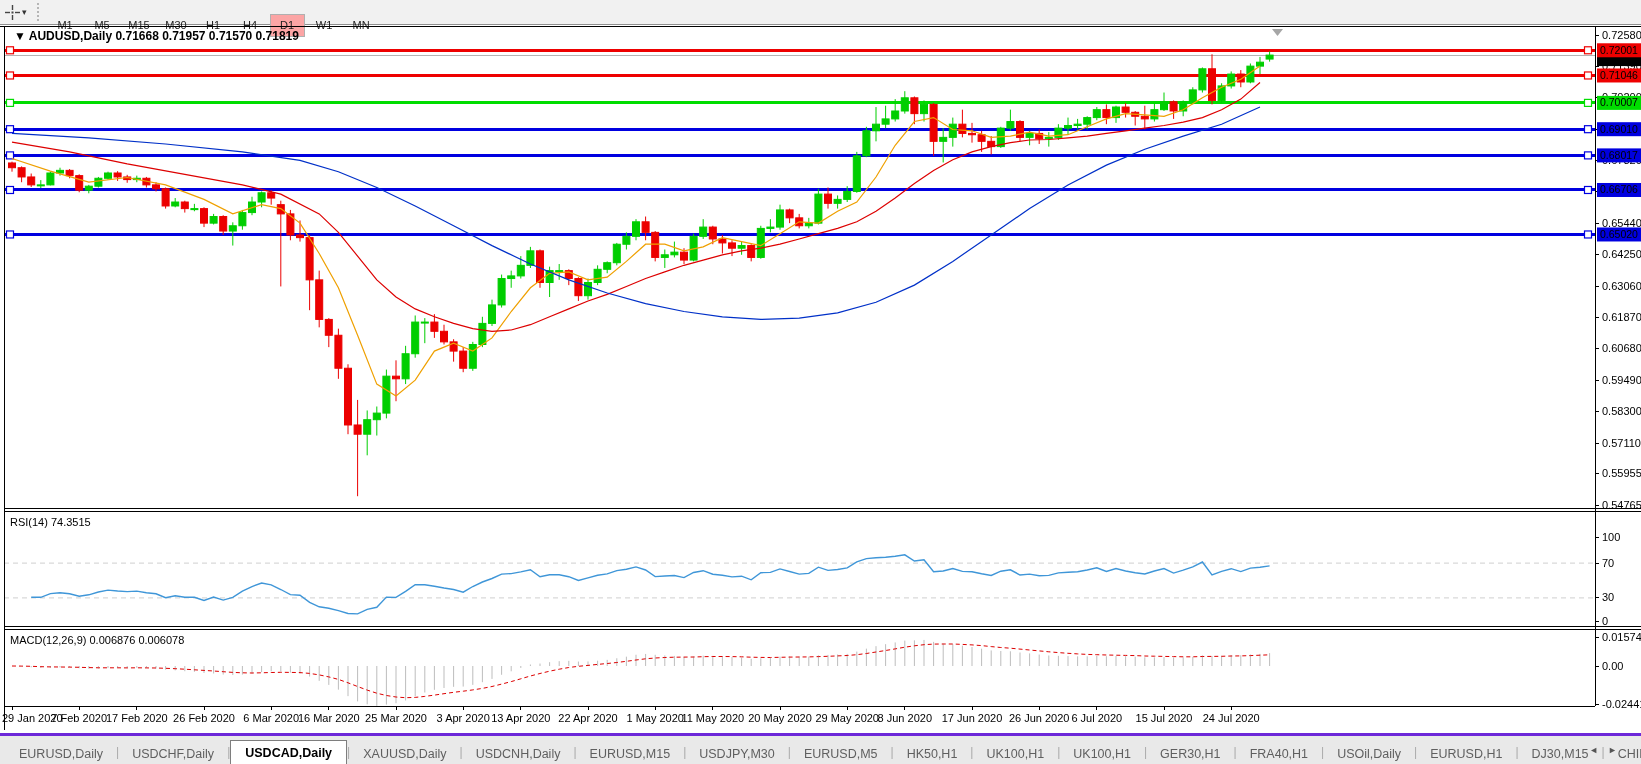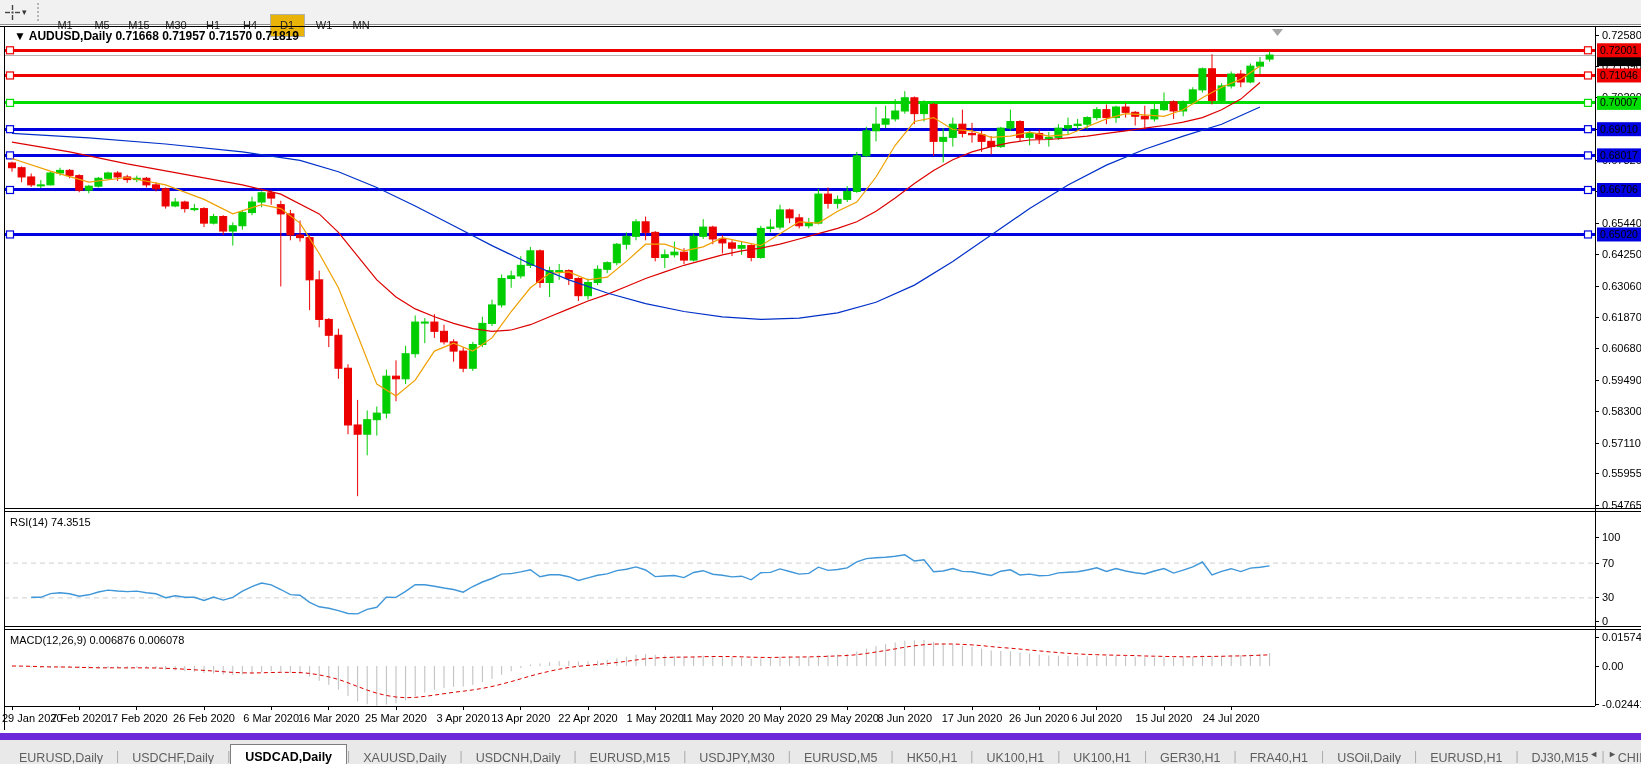--- a/index.html
+++ b/index.html
@@ -7,29 +7,29 @@
   #stage{position:relative;width:1641px;height:764px;background:#fff;}
 
   
   .toolbar{position:absolute;left:0;top:0;width:1641px;height:25px;background:#f1f1f1;
            border-bottom:1px solid #8f8f8f;display:flex;align-items:center;box-sizing:border-box;}
   .tool-icon{width:20px;height:20px;margin-left:2px;display:flex;align-items:center;justify-content:center;}
   .tool-caret{font-size:9px;color:#333;margin:0 4px 0 0;}
   .grip{height:18px;border-left:2px dotted #b5b5b5;margin:0 8px 0 6px;}
   .tfbtn{min-width:29px;height:21px;line-height:21px;text-align:center;font-size:11px;color:#222;
          padding:0 2px;margin:0 1px;border:1px solid transparent;cursor:default;}
-  .tfbtn.active{background:#eab308;border:1px solid #b0b0b0;}
+  .tfbtn.active{background:#fca5a5;border:1px solid #b0b0b0;}
 
   
   #chart-svg{position:absolute;left:0;top:25px;}
   svg text{font-family:"Liberation Sans",sans-serif;fill:#000;}
 
   
   .tabbar{position:absolute;left:0;top:733px;width:1641px;height:31px;background:#e9e9e9;
-          border-top:7px solid #6d28d9;box-sizing:border-box;white-space:nowrap;padding-left:32px;}
+          border-top:3px solid #6d28d9;box-sizing:border-box;white-space:nowrap;padding-left:32px;}
   .tabs-strip{position:absolute;left:6px;top:0;height:31px;display:flex;align-items:flex-end;}
   .tab{display:inline-block;padding:5px 13px 6px 13px;color:#5f5f5f;font-size:12.5px;cursor:default;}
   .tab.active{background:#ffffff;color:#000;font-weight:bold;border:1px solid #7e7e7e;border-bottom:0;
               margin-bottom:0;padding:5px 14px 7px 14px;}
   .tabsep{color:#aaa;font-size:12px;align-self:center;}
   .tab-nav{position:absolute;right:14px;top:9px;color:#555;font-size:9px;letter-spacing:10px;}
 </style>
 </head>
 <body>
 

